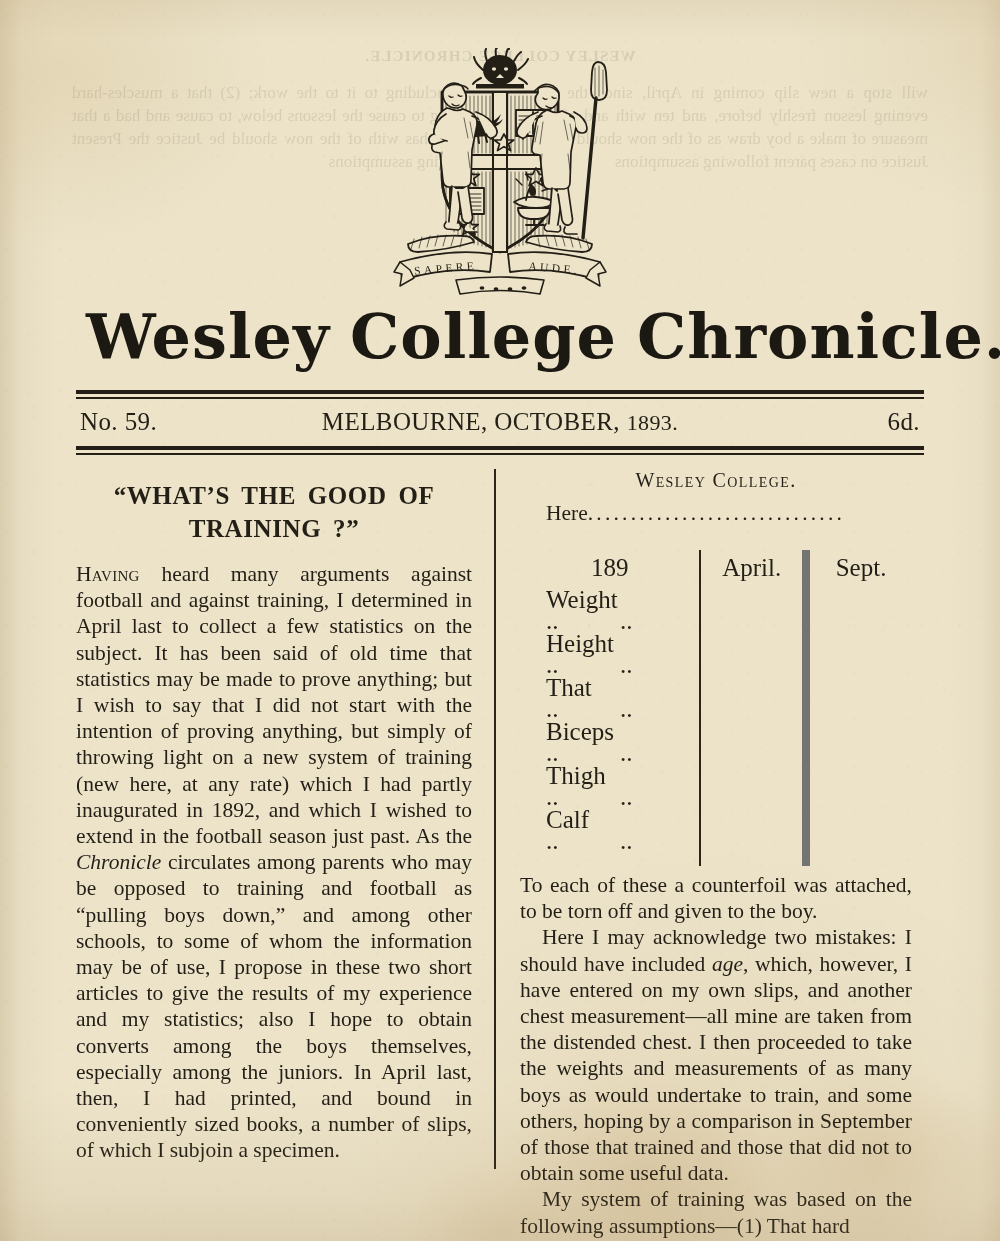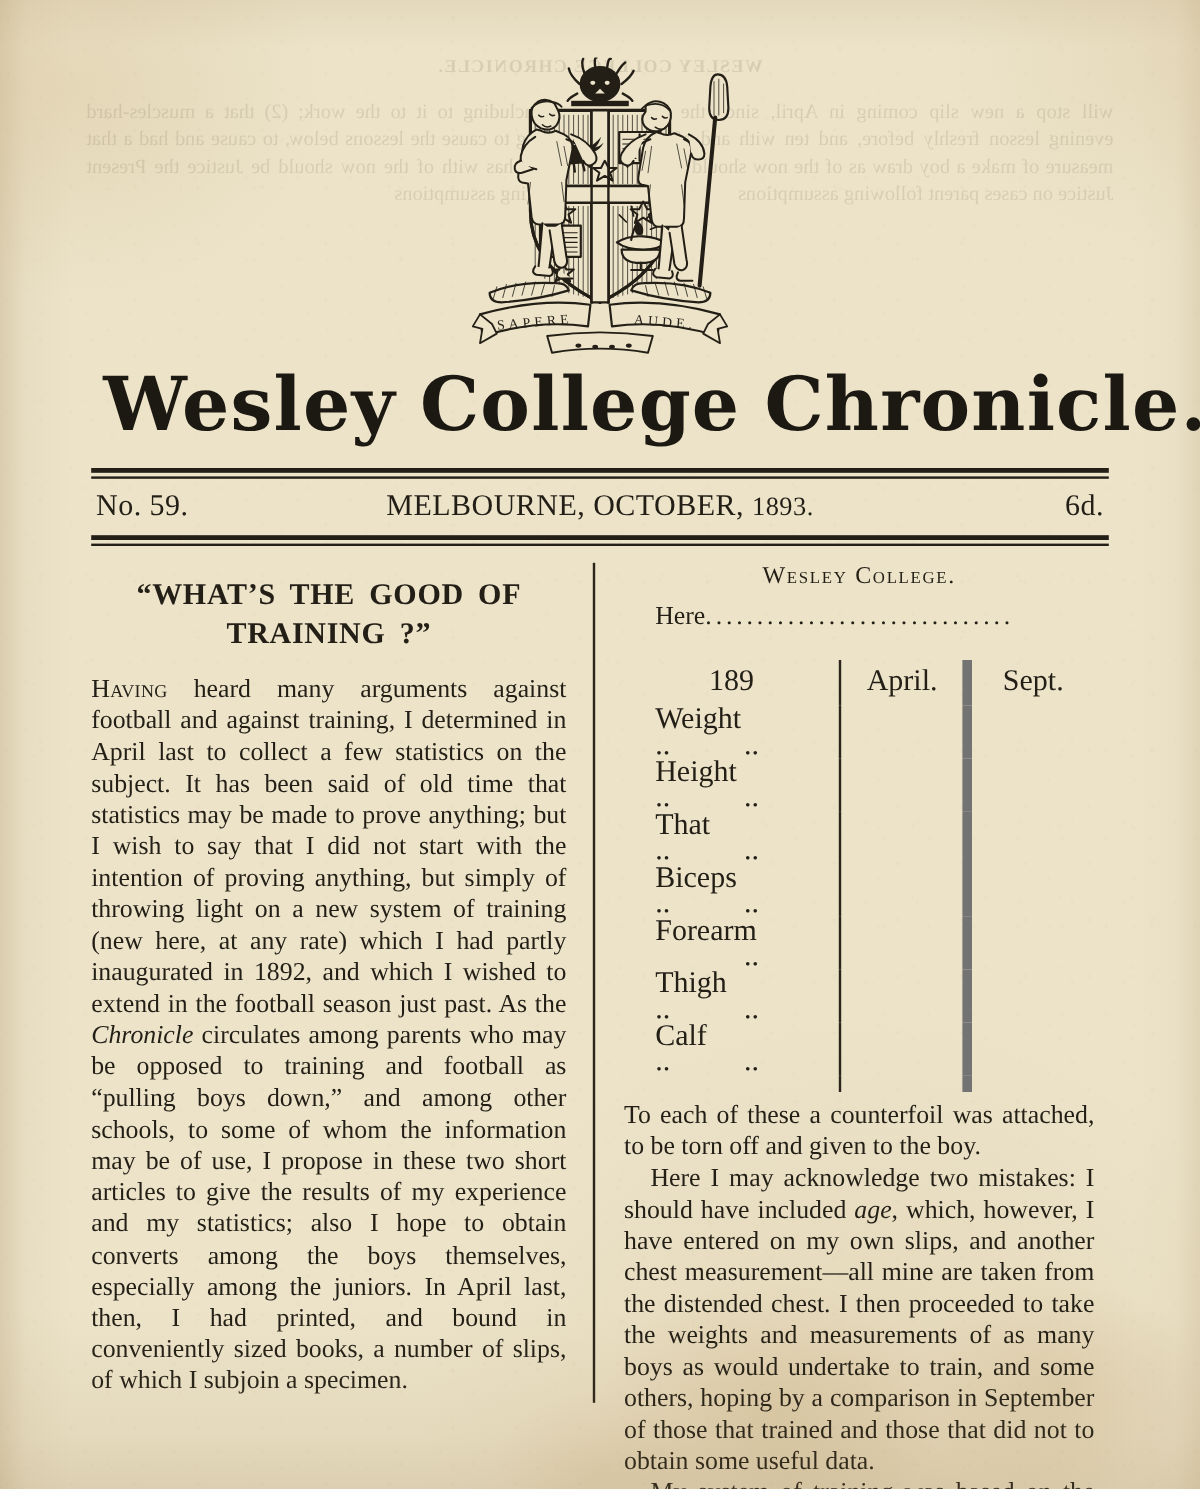--- a/index.html
+++ b/index.html
@@ -416,25 +416,20 @@
               <td class="c-label"><span class="nm">That</span><span class="d1">..</span><span>..</span></td>
               <td class="c-apr"></td>
                 <td class="c-sep"></td>
             </tr>
             <tr class="slip-rows">
               <td class="c-label"><span class="nm">Biceps</span><span class="d1">..</span><span>..</span></td>
               <td class="c-apr"></td>
                 <td class="c-sep"></td>
             </tr>
             <tr class="slip-rows">
-              <td class="c-label"><span class="nm">Forearm</span><span class="d1"></span><span>..</span></td>
-              <td class="c-apr"></td>
-                <td class="c-sep"></td>
-            </tr>
-            <tr class="slip-rows">
               <td class="c-label"><span class="nm">Thigh</span><span class="d1">..</span><span>..</span></td>
               <td class="c-apr"></td>
                 <td class="c-sep"></td>
             </tr>
             <tr class="slip-rows">
               <td class="c-label"><span class="nm">Calf</span><span class="d1">..</span><span>..</span></td>
               <td class="c-apr"></td>
                 <td class="c-sep"></td>
             </tr>
             <tr class="slip-body-pad">

